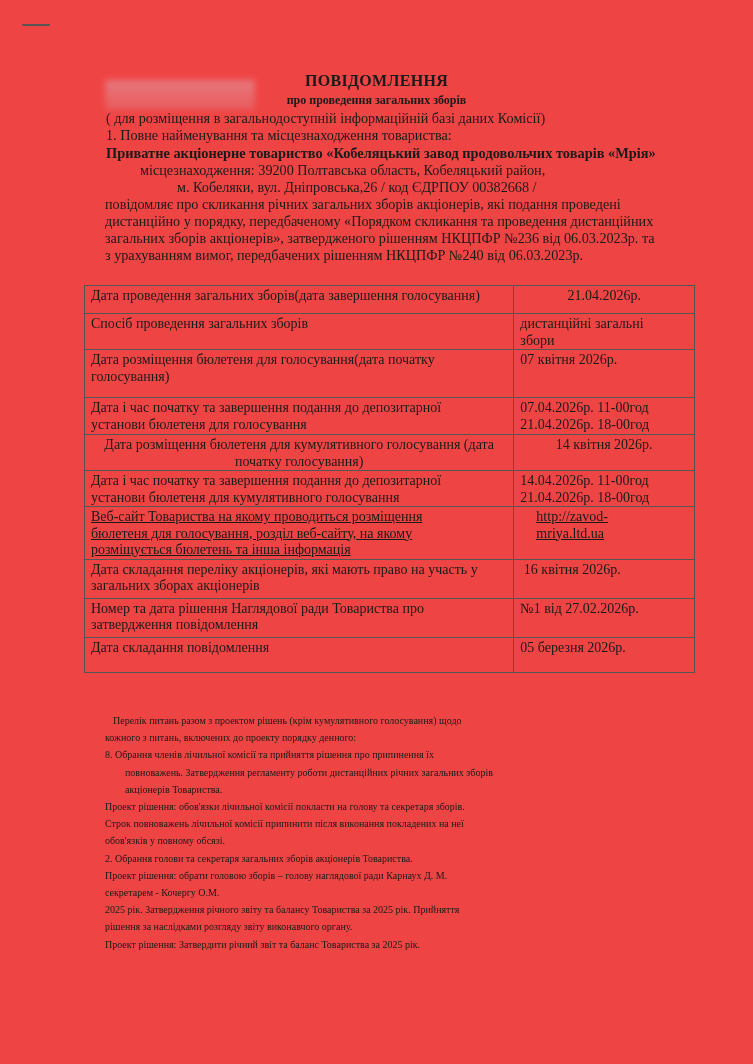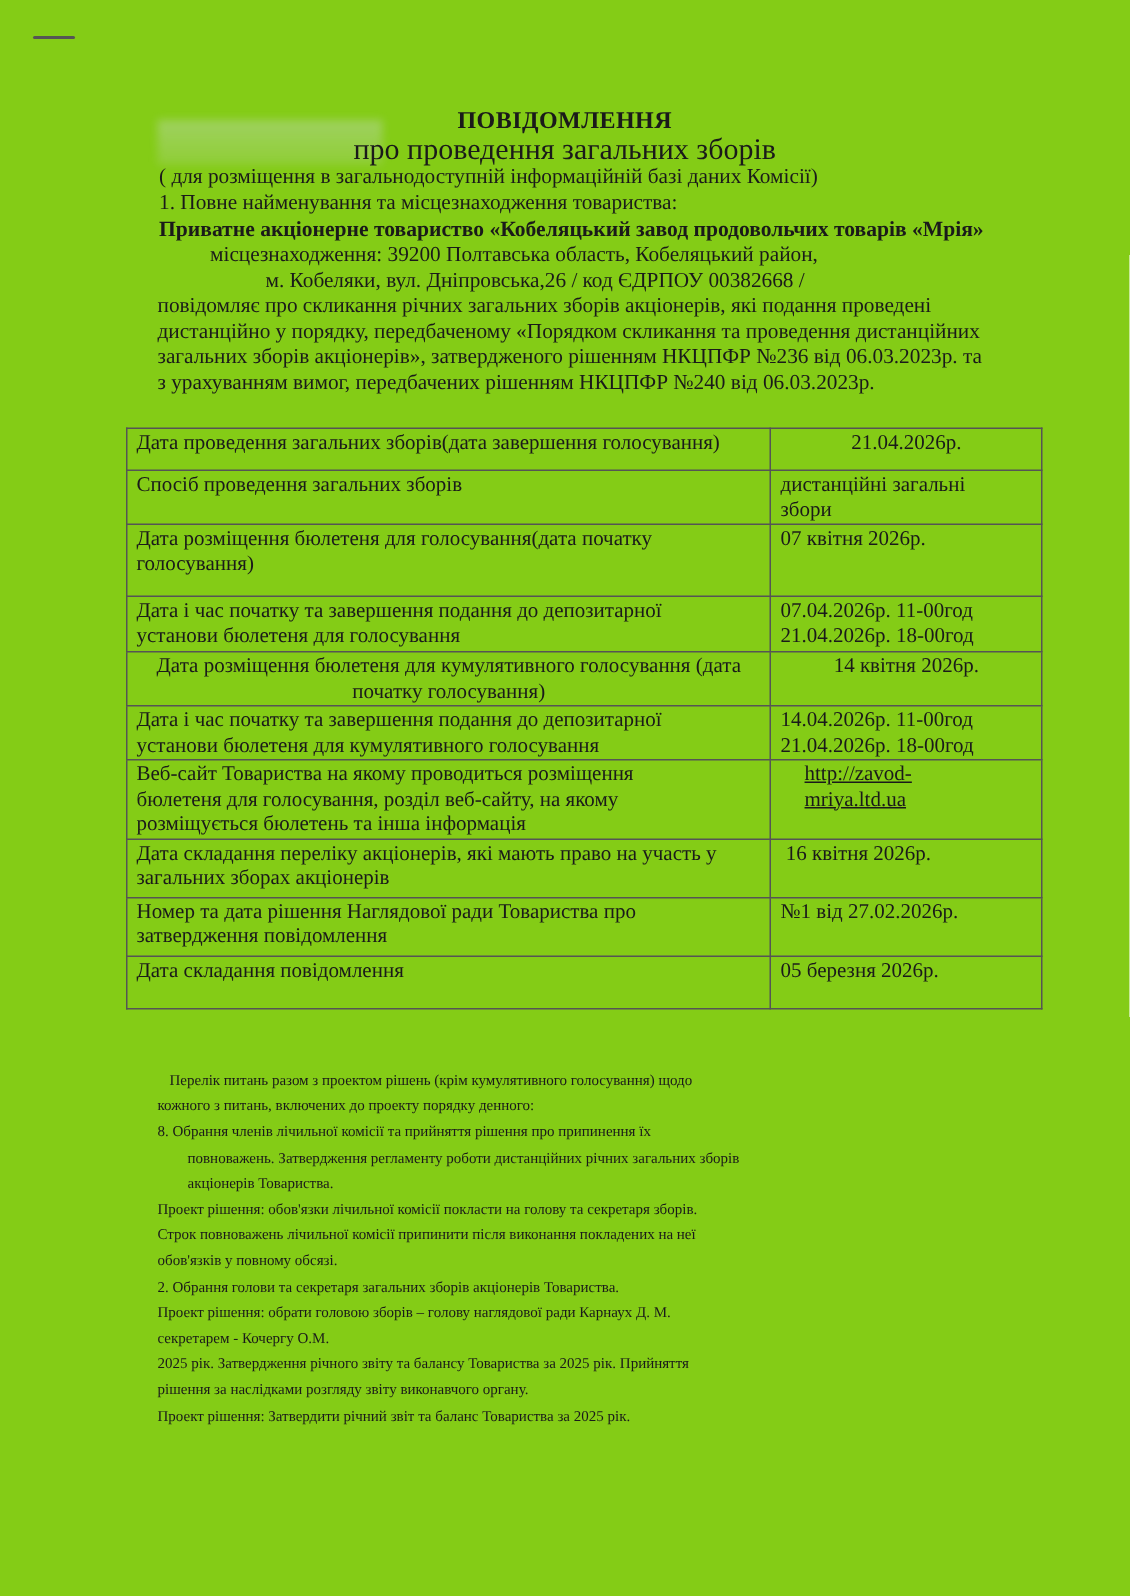--- a/index.html
+++ b/index.html
@@ -14,21 +14,21 @@
       overflow: hidden;
       font-family: "Liberation Serif", "DejaVu Serif", serif;
       color: #1a1a1a;
       font-size: 14.2px;
       line-height: 17px;
     }
     .page {
       position: absolute;
       left: 0; top: 0;
       width: 753px; height: 1064px;
-      background: #84cc16;
+      background: #ef4444;
     }
     .scan-mark {
       position: absolute;
       left: 22px; top: 24px;
       width: 28px; height: 2px;
       background: #555;
       border-radius: 1px;
     }
     .bleed {
       position: absolute;
@@ -44,22 +44,22 @@
       text-align: center;
       font-size: 16px;
       font-weight: bold;
       letter-spacing: 0.3px;
     }
     .subtitle {
       position: absolute;
       left: 0; width: 753px;
       top: 92px;
       text-align: center;
-      font-weight: normal;
-      font-size: 20px;
+      font-weight: bold;
+      font-size: 12px;
     }
     .line {
       position: absolute;
       white-space: nowrap;
     }
     .bold { font-weight: bold; }
 
     .intro-block {
       position: absolute;
       left: 105px;
@@ -175,21 +175,21 @@
     <tr style="height:36px;">
       <td class="c1">
             <div>Дата і час початку та завершення подання до депозитарної</div>
             <div>установи бюлетеня для кумулятивного голосування</div>
           </td>
       <td class="c2">
             <div>14.04.2026р. 11-00год</div>
             <div>21.04.2026р. 18-00год</div>
           </td>
     </tr>
-    <tr style="height:49px;">
+    <tr style="height:49px;text-decoration:underline;">
       <td class="c1">
             <div>Веб-сайт Товариства на якому проводиться розміщення</div>
             <div>бюлетеня для голосування, розділ веб-сайту, на якому</div>
             <div>розміщується бюлетень та інша інформація</div>
           </td>
       <td class="c2" style="padding-left:22px;">
         <a class="link"><span>http://zavod-</span><br><span>mriya.ltd.ua</span></a>
       </td>
     </tr>
     <tr style="height:39px;">

